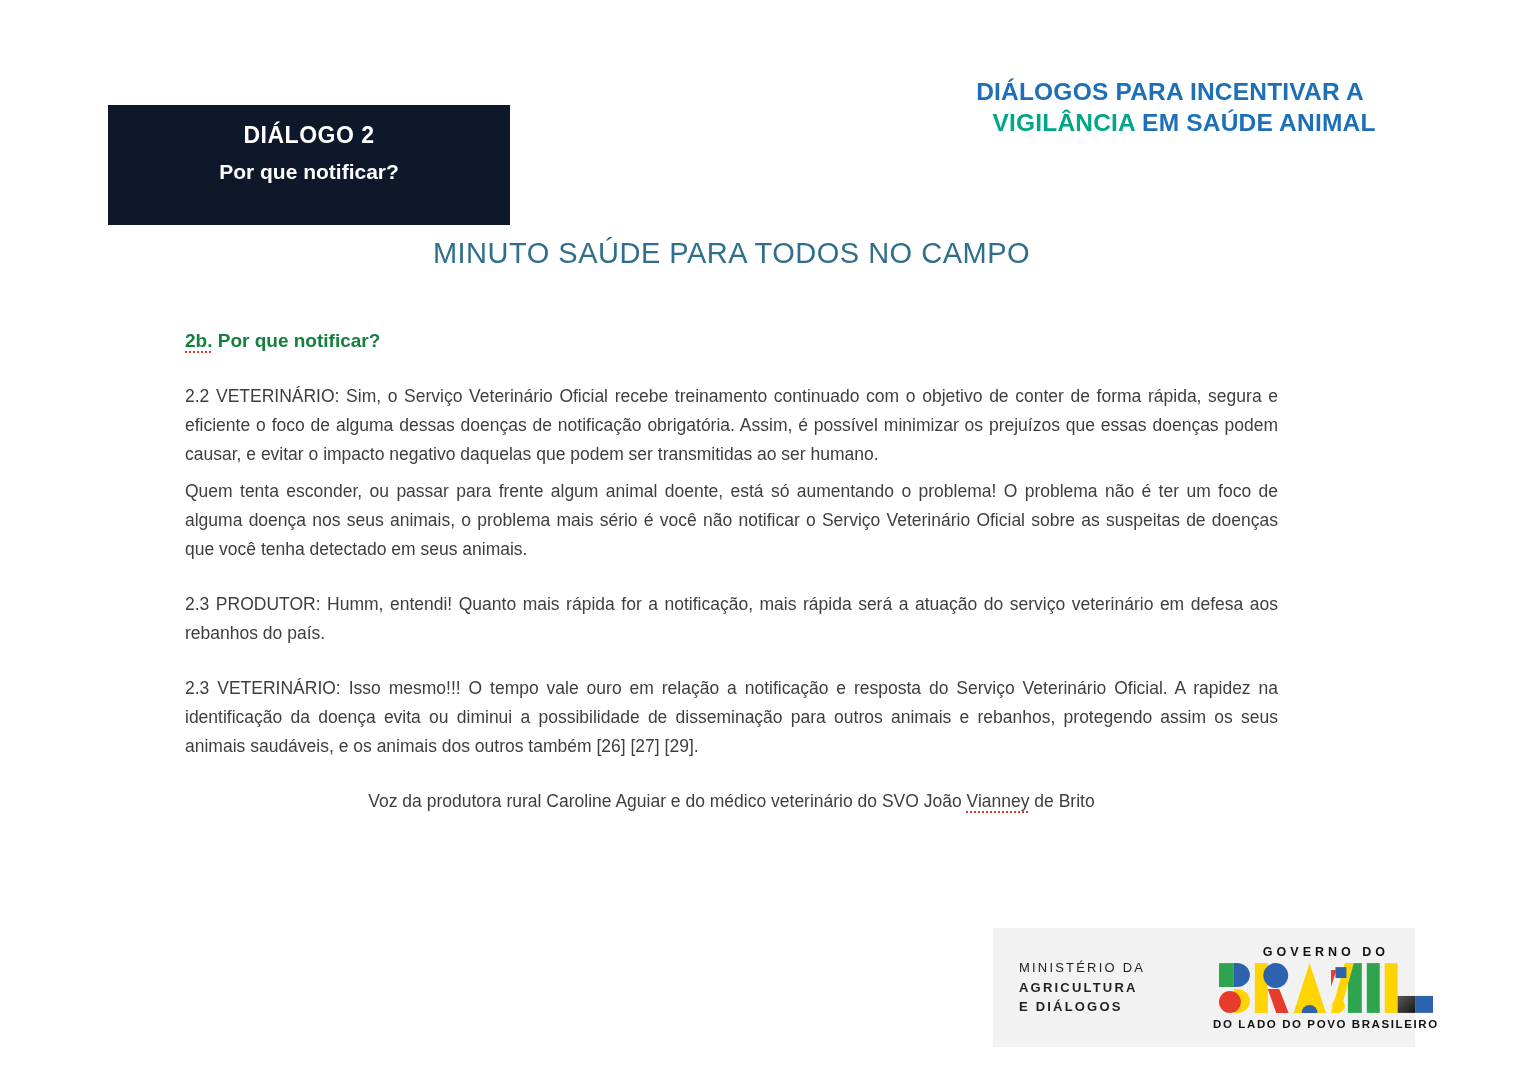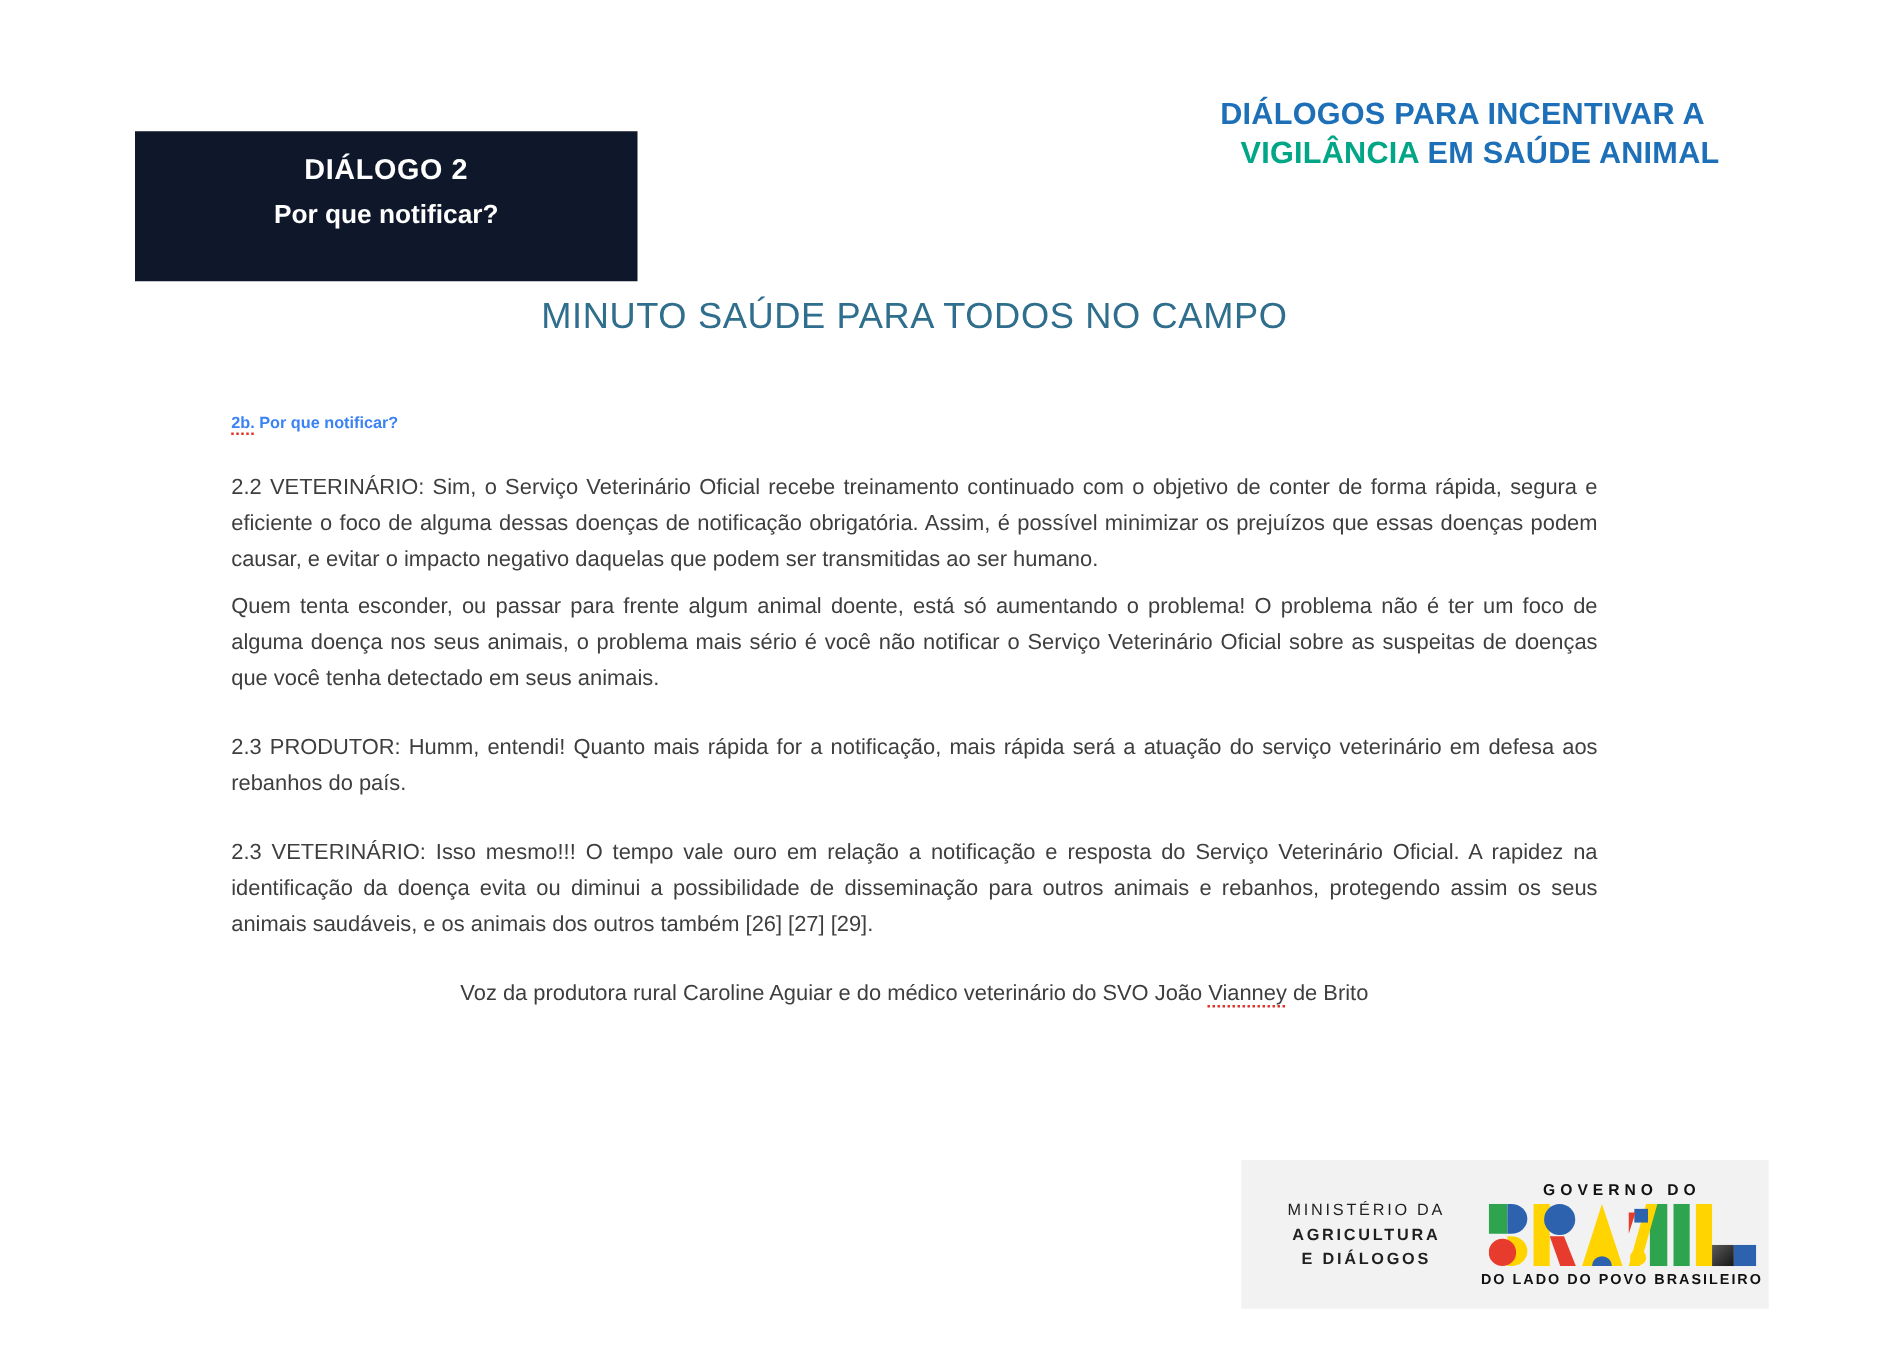--- a/index.html
+++ b/index.html
@@ -22,40 +22,40 @@
     letter-spacing:.2px;
   }
   .header-right .hl { color:#00a686;margin-left:28px; }
   
   .main-title {
     position:absolute; left:185px; top:237px; width:1093px; text-align:center;
     font-size:29px; font-weight:300; color:#2f6e8c; letter-spacing:.5px;
   }
   
   .content { position:absolute; left:185px; top:330px; width:1093px; color:#3e3e3e; }
-  .section-heading { font-size:13px; font-weight:bold; color:#3b82f6; margin:0 0 30px 0; }
+  .section-heading { font-size:19px; font-weight:bold; color:#15803d; margin:0 0 30px 0; }
   .body-p { font-size:17.5px; line-height:29px; text-align:justify; margin:0 0 26px 0; }
   .body-p.no-gap { margin-bottom:8px; }
   .credit { text-align:center; margin-top:4px; }
   .squiggle {
     text-decoration: underline;
     text-decoration-style: dotted;
     text-decoration-color:#e0352c;
     text-decoration-thickness:2px;
     text-underline-offset:4px;
   }
   
   .footer {
     position:absolute; left:993px; top:928px; width:422px; height:119px;
     background:#f2f2f3; display:flex; align-items:center;
     padding:0 4px 0 26px; gap:28px;
   }
-  .ministry { text-align:center; color:#1f1f1f; font-size:13px; letter-spacing:2.2px; line-height:19.5px; flex:0 0 auto;margin-left:11px; }
+  .ministry { text-align:left; color:#1f1f1f; font-size:13px; letter-spacing:2.2px; line-height:19.5px; flex:0 0 auto; }
   .m-bold { font-weight:bold; }
-  .governo { flex:1; display:flex; flex-direction:column; align-items:center; }
+  .governo { flex:1; display:flex; flex-direction:column; align-items:center;margin-left:40px; }
   .gov-top { font-size:12.5px; font-weight:bold; letter-spacing:4px; color:#111; margin-bottom:4px; }
   .brasil-svg { width:214px; height:50px; display:block; }
   .gov-tag { font-size:11.5px; font-weight:bold; letter-spacing:1.6px; color:#111; margin-top:5px; white-space:nowrap; }
 </style>
 </head>
 <body>
 
 <div class="page">
 
   <div class="badge">

